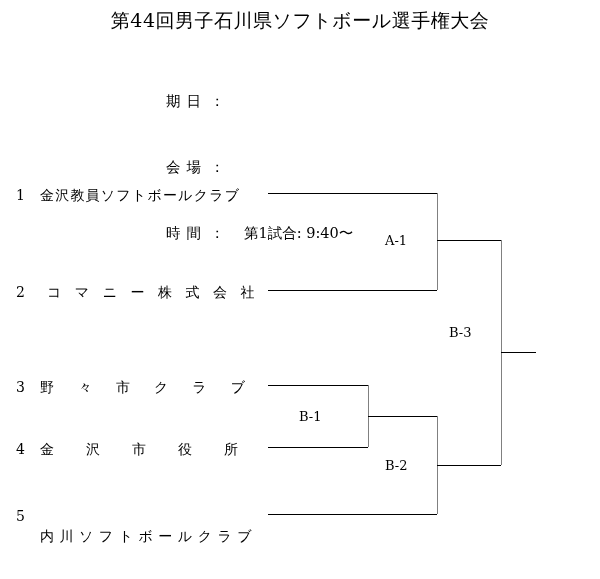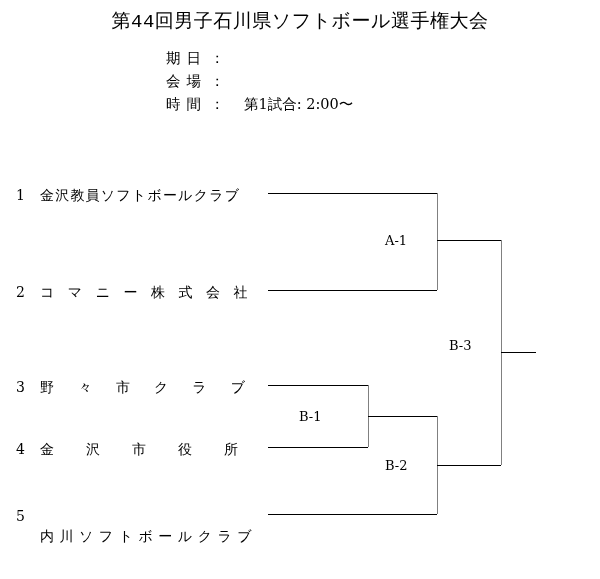--- a/index.html
+++ b/index.html
@@ -12,33 +12,33 @@
     overflow:hidden;
   }
 
   .title{
     position:absolute;
     top:8px;left:0;width:600px;
     text-align:center;
     font-size:19px;
     letter-spacing:0.5px;
     white-space:nowrap;
-    font-family:Liberation Mono, monospace;
   }
 
   .info{
     position:absolute;
     top:47px;left:166px;
     font-size:14.5px;
     line-height:23px;
   }
   .info-row{
     display:flex;
     align-items:center;
     white-space:nowrap;
+    margin-top:43px;
   }
   .info-label{
     display:inline-block;
     width:44px;
     letter-spacing:6px;
   }
   .info-colon{
     display:inline-block;
     width:34px;
   }
@@ -96,32 +96,32 @@
   </div>
 
   <div class="info-row">
     <span class="info-label">会場</span>
     <span class="info-colon">：</span>
   </div>
 
   <div class="info-row">
     <span class="info-label">時間</span>
     <span class="info-colon">：</span>
-    <span class="info-value">第1試合: 2:00〜</span>
+    <span class="info-value">第1試合: 9:40〜</span>
   </div>
 
 </div>
 
 <div class="bracket">
 
   <div class="seed-num" style="top:187px;">1</div>
   <div class="team-name" id="tn0" style="top: 187px; letter-spacing: 1.2px;">金沢教員ソフトボールクラブ</div>
 
   <div class="seed-num" style="top:284px;">2</div>
-  <div class="team-name" id="tn1" style="top: 284px; letter-spacing: 13.5px;">コマニー株式会社</div>
+  <div class="team-name" id="tn1" style="top: 284px; letter-spacing: 13.5px; margin-left: 7px;">コマニー株式会社</div>
 
   <div class="seed-num" style="top:379px;">3</div>
   <div class="team-name" id="tn2" style="top: 379px; letter-spacing: 24px;">野々市クラブ</div>
 
   <div class="seed-num" style="top:441px;">4</div>
   <div class="team-name" id="tn3" style="top: 441px; letter-spacing: 32px;">金沢市役所</div>
 
   <div class="seed-num" style="top:508px;">5</div>
   <div class="team-name" id="tn4" style="top: 528px; letter-spacing: 5.5px;">内川ソフトボールクラブ</div>
 
@@ -140,17 +140,17 @@
   <div class="hline" style="left:368px;top:416px;width:69px;"></div>
 
   <div class="vline" style="left:437px;top:416px;height:98px;"></div>
   <div class="mlabel" style="left:385px;top:458px;width:48px;">B-2</div>
 
   <div class="hline" style="left:437px;top:240px;width:64px;"></div>
 
   <div class="hline" style="left:437px;top:465px;width:64px;"></div>
 
   <div class="vline" style="left:501px;top:240px;height:225px;"></div>
-  <div class="mlabel" style="left:449px;top:338px;width:48px;">B-3</div>
+  <div class="mlabel" style="left:449px;top:325px;width:48px;">B-3</div>
 
   <div class="hline" style="left:501px;top:352px;width:35px;"></div>
 
 </div>
 
 </body></html>

